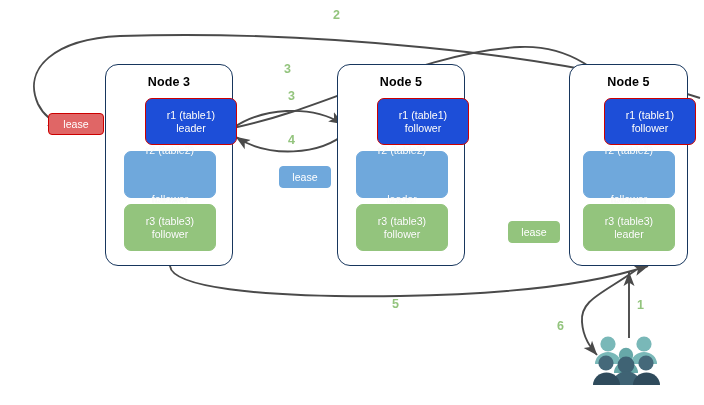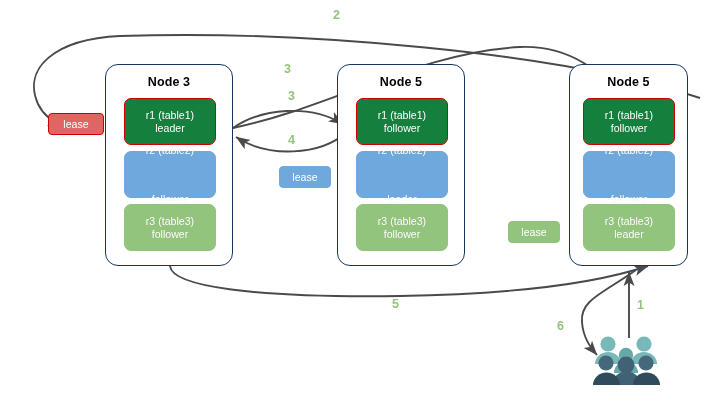--- a/index.html
+++ b/index.html
@@ -43,21 +43,21 @@
     flex-direction:column;
     align-items:center;
     justify-content:center;
     color:#ffffff;
     font-size:10.6px;
     line-height:13px;
     text-align:center;
     text-shadow:0 0 1px rgba(0,0,0,.10);
   }
   .replica .ln{display:block;white-space:nowrap;}
-  .rep-red{background:#15803d;border:1.4px solid #cc0000;}
+  .rep-red{background:#1d4ed8;border:1.4px solid #cc0000;margin-left:21px;}
   .rep-blue{background:#6fa8dc;border:1.4px solid #6fa8dc;gap:36px;}
   .rep-green{background:#93c47d;border:1.4px solid #93c47d;text-align:right;}
 
   .lease{
     position:absolute;
     box-sizing:border-box;
     border-radius:4px;
     display:flex;align-items:center;justify-content:center;
     color:#ffffff;
     font-size:10.6px;

